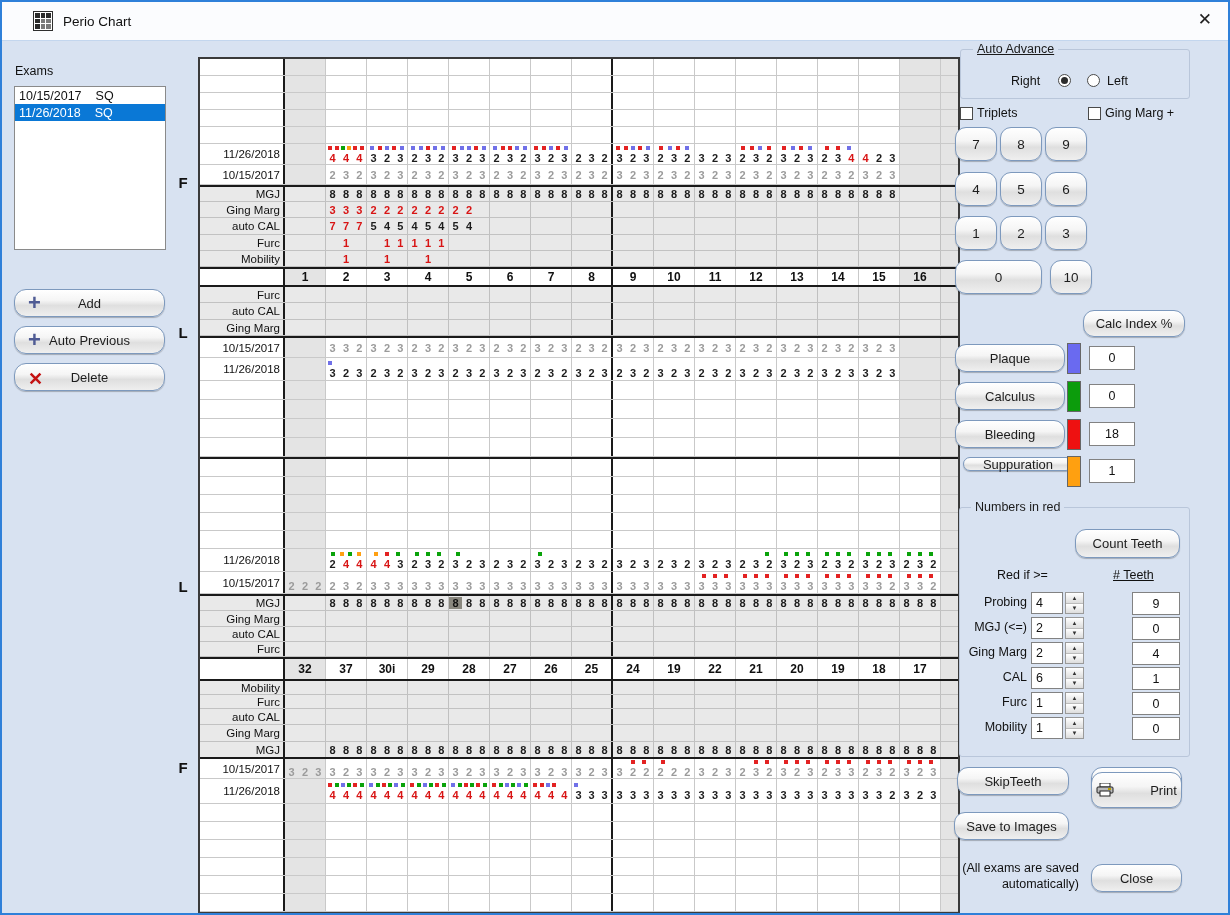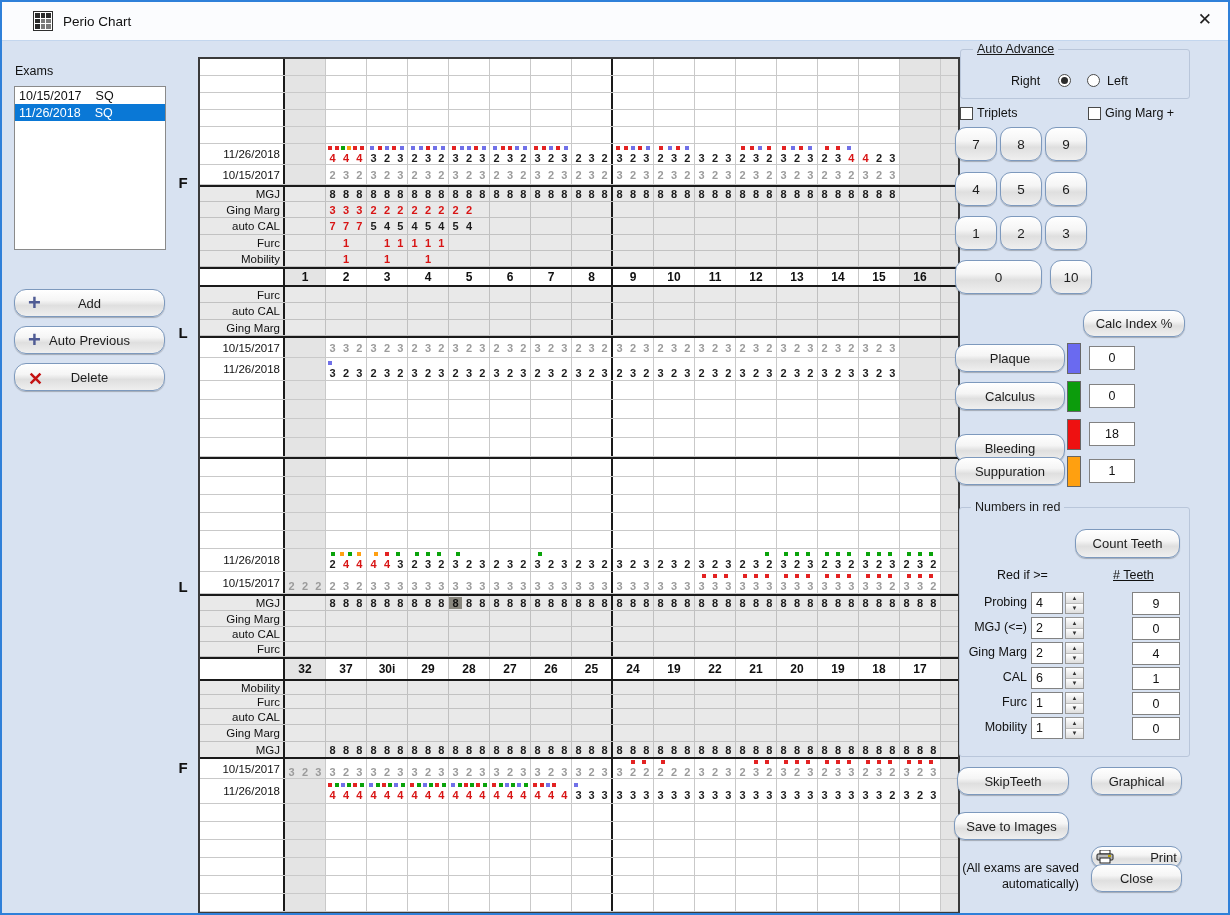--- a/index.html
+++ b/index.html
@@ -2456,24 +2456,24 @@
       </div>
 
     <div class="gbtn" style="left:136px;top:268px;width:102px;height:27px;">Calc Index %</div>
     <div id="indexrows">
         <div class="gbtn" style="left: 8px; top: 302px; width: 110px; height: 28px;">Plaque</div>
         <div class="swatch" style="left: 120px; top: 301px; background: rgb(106, 106, 240);"></div>
         <div class="vbox" style="left: 142px; top: 304px; width: 46px; height: 24px;">0</div>
         <div class="gbtn" style="left: 8px; top: 340px; width: 110px; height: 28px;">Calculus</div>
         <div class="swatch" style="left: 120px; top: 339px; background: rgb(12, 156, 12);"></div>
         <div class="vbox" style="left: 142px; top: 342px; width: 46px; height: 24px;">0</div>
-        <div class="gbtn" style="left: 8px; top: 378px; width: 110px; height: 28px; margin-top: 14px;">Bleeding</div>
+        <div class="gbtn" style="left: 8px; top: 378px; width: 110px; height: 28px;">Bleeding</div>
         <div class="swatch" style="left: 120px; top: 377px; background: rgb(238, 17, 17);"></div>
         <div class="vbox" style="left: 142px; top: 380px; width: 46px; height: 24px;">18</div>
-        <div class="gbtn" style="left: 8px; top: 415px; width: 110px; height: 28px;">Suppuration</div>
+        <div class="gbtn" style="left: 16px; top: 415px; width: 110px; height: 14px;">Suppuration</div>
         <div class="swatch" style="left: 120px; top: 414px; background: rgb(255, 160, 16);"></div>
         <div class="vbox" style="left: 142px; top: 417px; width: 46px; height: 24px;">1</div>
       </div>
 
     <div class="groupbox" style="left:12px;top:465px;width:231px;height:250px;"></div>
     <div class="gb-title" style="left:24px;top:458px;">Numbers in red</div>
     <div class="gbtn" style="left:128px;top:487px;width:105px;height:29px;">Count Teeth</div>
     <div class="rtext" style="left:50px;top:526px;">Red if &gt;=</div>
     <div class="rtext" style="left:166px;top:526px;text-decoration:underline;"># Teeth</div>
     <div id="nirrows">
@@ -2517,21 +2517,21 @@
         <div class="spin" style="left: 118px; top: 675px;">
           <b>▲</b>
           <b>▼</b>
         </div>
         <div class="vbox" style="left: 185px; top: 675px; width: 48px; height: 23px;">0</div>
       </div>
 
     <div class="gbtn" style="left:10px;top:725px;width:112px;height:28px;">SkipTeeth</div>
     <div class="gbtn" style="left:144px;top:725px;width:91px;height:28px;">Graphical</div>
     <div class="gbtn" style="left:7px;top:770px;width:115px;height:28px;">Save to Images</div>
-    <div class="gbtn" style="left:144px;top:804px;width:91px;height:22px;gap:28px;">
+    <div class="gbtn" style="left:144px;top:730px;width:91px;height:36px;gap:28px;">
       <span class="printer">
         <svg width="18" height="14" viewBox="0 0 18 14">
             <rect x="4" y="0" width="10" height="4" fill="#fff" stroke="#222"></rect>
             <rect x="1" y="4" width="16" height="6" rx="1" fill="#bbb" stroke="#222"></rect>
             <rect x="4" y="8" width="10" height="5" fill="#fff" stroke="#222"></rect>
             <rect x="12" y="5" width="3" height="2" fill="#b8a000"></rect>
           </svg>
       </span>
       <span>Print</span>
     </div>

